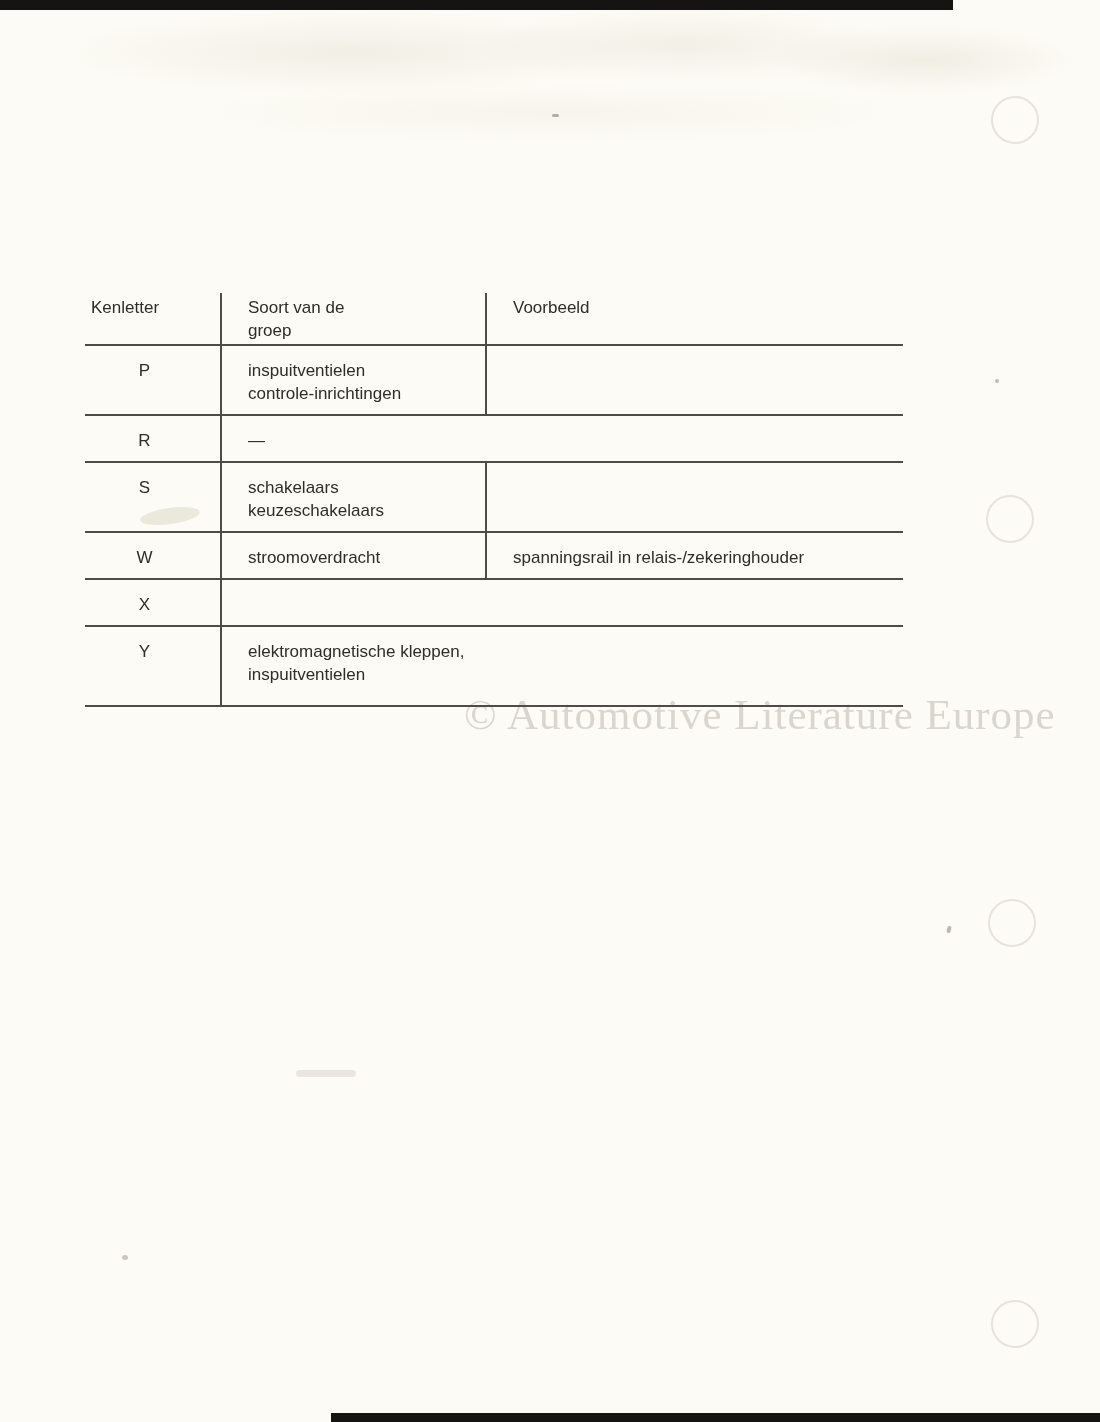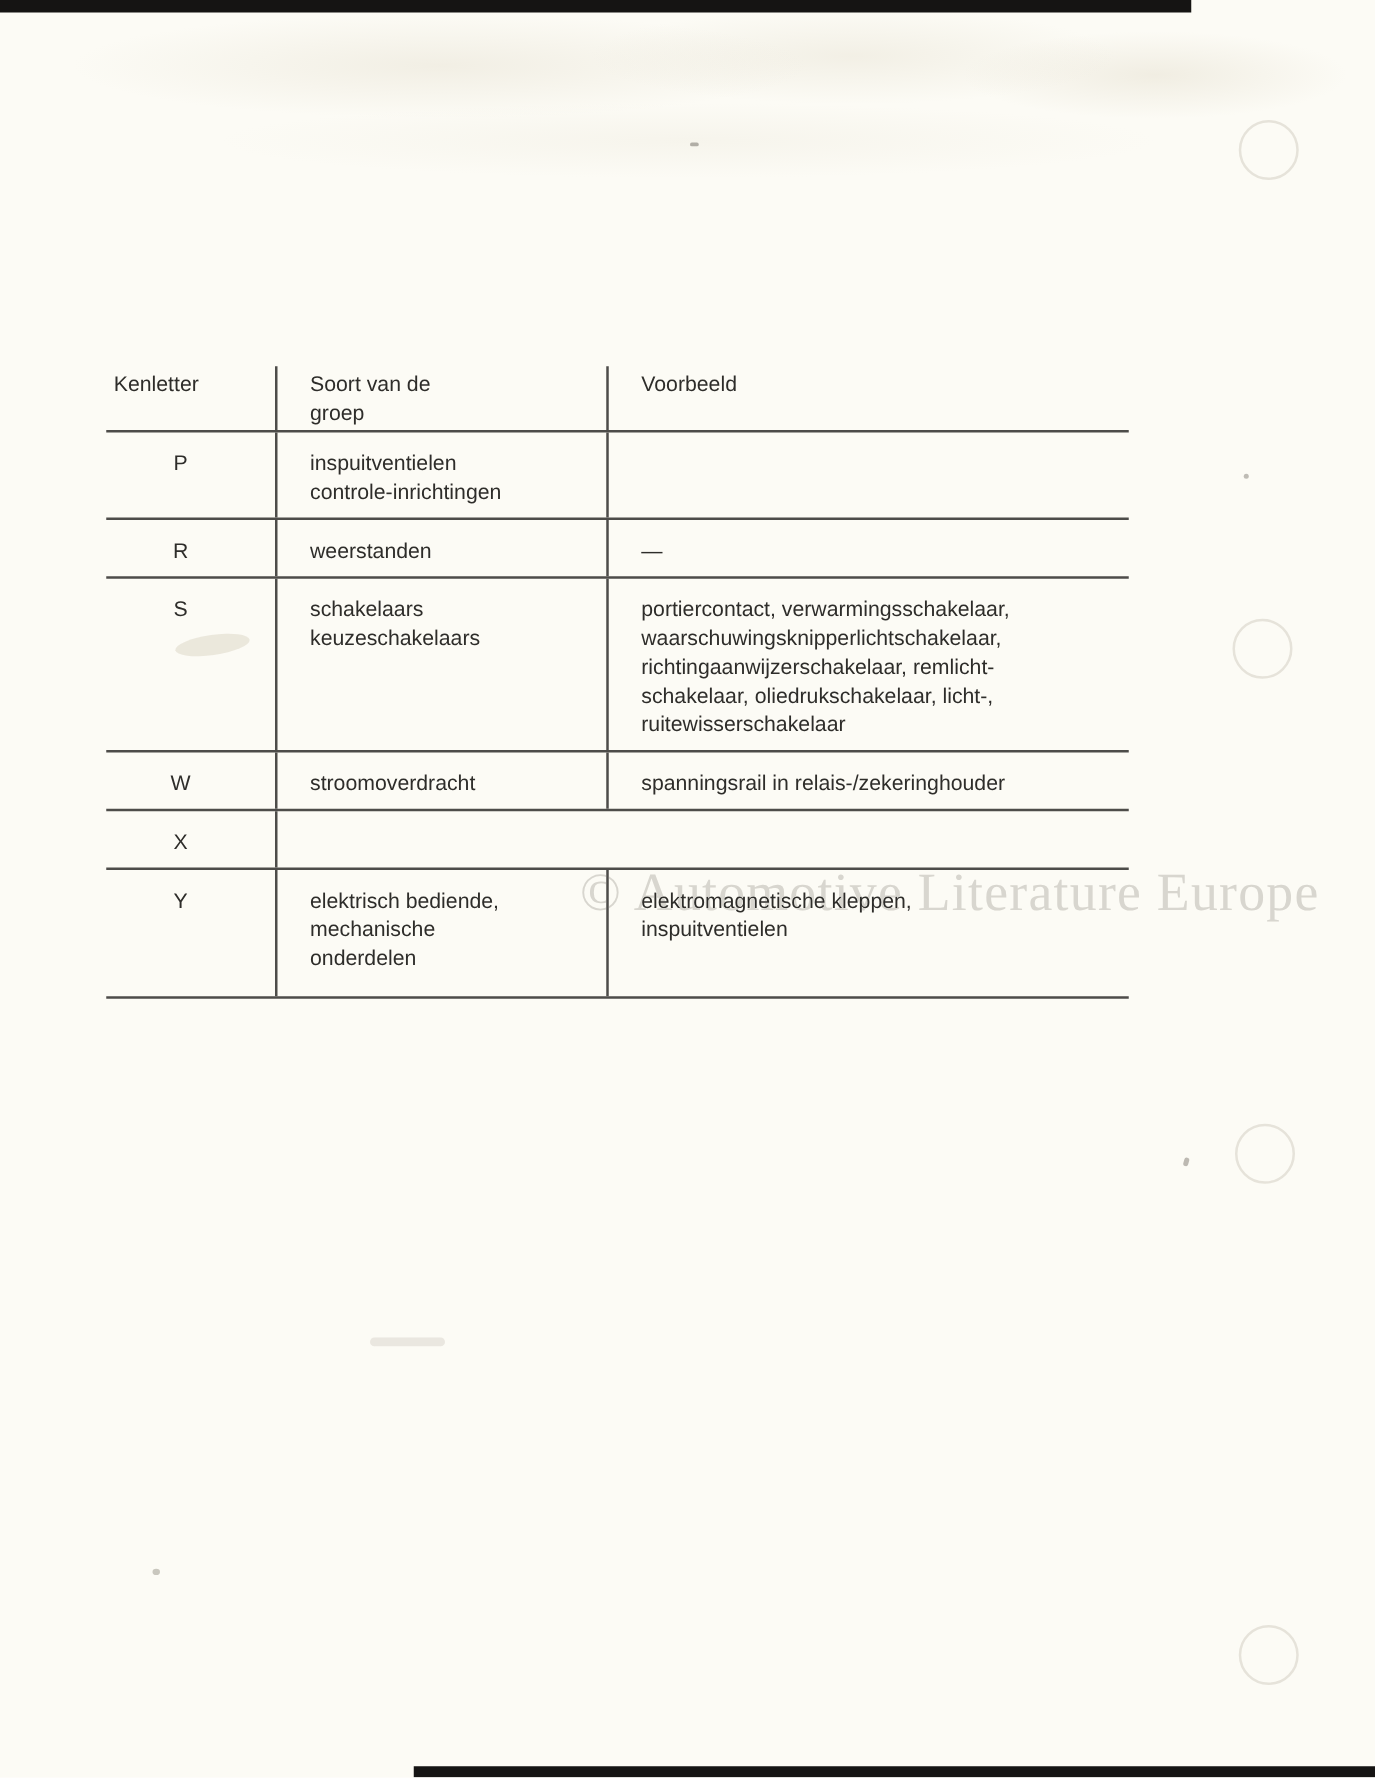--- a/index.html
+++ b/index.html
@@ -108,50 +108,41 @@
     </div>
 
       <div class="trow">
         <div class="tcell c1">P</div>
         <div class="tcell c2">inspuitventielen
 controle-inrichtingen</div>
       </div>
 
       <div class="trow">
         <div class="tcell c1">R</div>
-        <div class="tcell c2">weerstanden</div>
         <div class="tcell c3">—</div>
       </div>
 
       <div class="trow">
         <div class="tcell c1">S</div>
         <div class="tcell c2">schakelaars
 keuzeschakelaars</div>
-        <div class="tcell c3">portiercontact, verwarmingsschakelaar,
-waarschuwingsknipperlichtschakelaar,
-richtingaanwijzerschakelaar, remlicht-
-schakelaar, oliedrukschakelaar, licht-,
-ruitewisserschakelaar</div>
       </div>
 
       <div class="trow">
         <div class="tcell c1">W</div>
         <div class="tcell c2">stroomoverdracht</div>
         <div class="tcell c3">spanningsrail in relais-/zekeringhouder</div>
       </div>
 
       <div class="trow">
         <div class="tcell c1">X</div>
       </div>
 
       <div class="trow">
         <div class="tcell c1">Y</div>
-        <div class="tcell c2">elektrisch bediende,
-mechanische
-onderdelen</div>
         <div class="tcell c3">elektromagnetische kleppen,
 inspuitventielen</div>
       </div>
     </div>
 
   <div class="watermark">© Automotive Literature Europe</div>
 
   <div class="artifact smudge-s-row"></div>
   <div class="artifact smudge-mid"></div>
   <div class="artifact speck-dash-top"></div>

